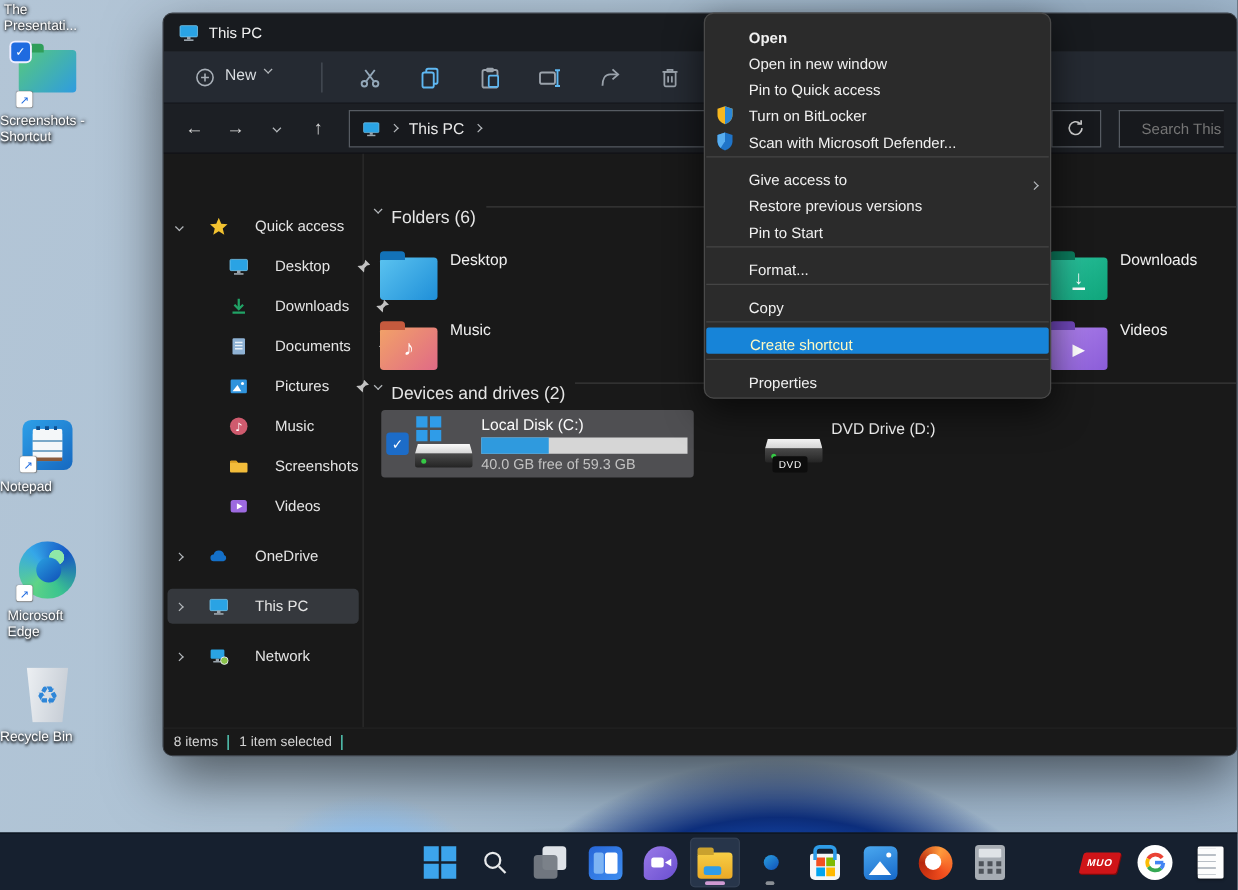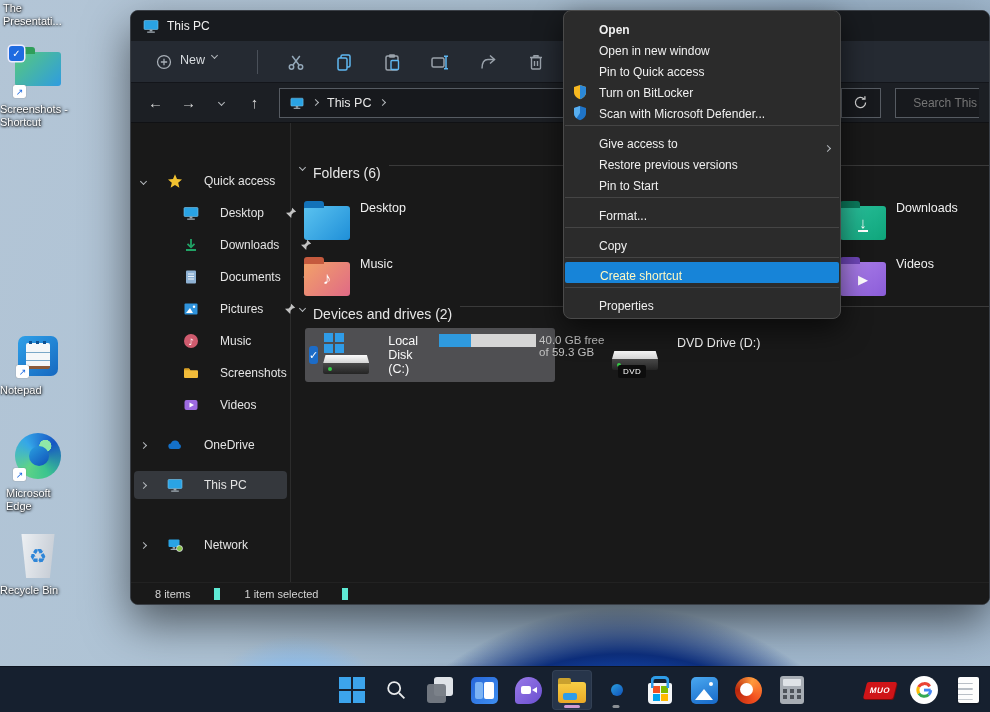--- a/index.html
+++ b/index.html
@@ -94,28 +94,28 @@
 .cb::before{content:"\2713"}
 .drive{width:50px;height:44px;position:relative;flex:none}
 .drive .wlogo{position:absolute;left:2px;top:0;display:grid;grid-template-columns:9px 9px;grid-template-rows:9px 9px;gap:2px}
 .drive .wlogo i{background:#2f9ce8}
 .drive .unit{position:absolute;left:1px;bottom:3px;width:46px}
 .drive .utop{height:8px;background:linear-gradient(#fbfbfb,#d4d4d4);clip-path:polygon(5% 0,95% 0,100% 100%,0 100%);border-radius:2px 2px 0 0}
 .drive .ubot{height:11px;background:linear-gradient(#4a4a4a,#242424);border-radius:0 0 2px 2px;position:relative}
 .drive .ubot::after{content:"";position:absolute;left:5px;top:4px;width:4px;height:4px;border-radius:50%;background:#35c945}
 .dvdlabel{position:absolute;left:7px;bottom:-7px;background:#0d0d0d;color:#fff;font-size:8px;letter-spacing:.5px;
  padding:2px 5px;border-radius:2px}
-.dinfo{display:flex;flex-direction:row;gap:3px;margin-left:16px}
+.dinfo{display:flex;flex-direction:column;gap:3px;margin-left:4px}
 .dname{font-size:12.5px;color:#fafafa}
 .capbar{width:165px;height:13px;background:#d6d6d6}
 .capfill{height:100%;background:#2f9ade}
 .dcap{font-size:11.5px;color:#c2c2c2}
 .statusbar{position:absolute;left:0;right:0;bottom:0;height:22px;display:flex;align-items:center;
  font-size:11px;color:#d4d4d4;background:#191919;border-top:1px solid #222}
-.statusbar span{padding:0 24px;border-right:6px solid #5eead4;line-height:12px}
+.statusbar span{padding:0 8px;border-right:1px solid #5eead4;line-height:12px}
 
 
 .cmenu{position:absolute;left:563px;top:10px;width:278px;background:#2b2b2b;border:1px solid #4a4a4a;
  border-radius:8px;box-shadow:0 10px 28px rgba(0,0,0,.6);padding:5px 0;z-index:30;color:#f0f0f0;font-size:12px}
 .mi{height:21px;display:flex;align-items:flex-end;padding:0 10px 0 8px;gap:0}
 .mi .mico{width:27px;display:flex;align-items:center;justify-content:flex-start}
 .mi.bold{font-weight:bold}
 .mi.hl{background:#1784d8;margin:0 1px;border-radius:2px;color:#fef9c3}
 .msep{height:1px;background:#454545;margin:4px 1px}
 .msub{margin-left:auto}
@@ -299,21 +299,21 @@
       </symbol>
 </defs>
 </svg>
 
 <div class="desktop">
 
   <div class="dicon" style="left:0;top:2px">
     <div class="dlabel" style="width:70px;margin:0 auto">The Presentati...</div>
   </div>
 
-  <div class="dicon" style="left:0;top:44px">
+  <div class="dicon" style="left:0;top:32px">
     <div class="iconbox" style="width:46px;height:44px">
       <div class="f-screens"></div>
       <span class="chkbadge"></span>
       <span class="scbadge"></span>
     </div>
     <div class="dlabel" style="margin-top:7px">Screenshots - Shortcut</div>
   </div>
 
   <div class="dicon" style="left:0;top:336px">
     <div class="iconbox" style="width:40px;height:40px">
@@ -494,21 +494,21 @@
             </svg>
           <span>OneDrive</span>
         </div>
         <div class="srow sel" style="top:348px;padding-left:7px">
           <span class="chev sm"></span>
           <svg class="si">
               <use href="#sym-monitor"></use>
             </svg>
           <span>This PC</span>
         </div>
-        <div class="srow" style="top:408px;padding-left:7px">
+        <div class="srow" style="top:388px;padding-left:7px">
           <span class="chev sm"></span>
           <svg class="si">
               <use href="#sym-network"></use>
             </svg>
           <span>Network</span>
         </div>
       </div>
 
       <div class="mainpane">
 

